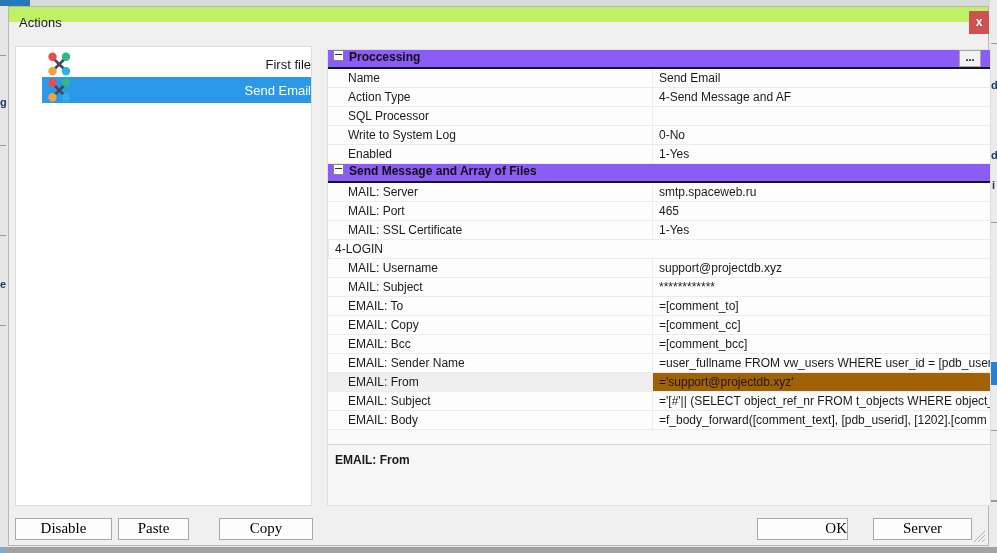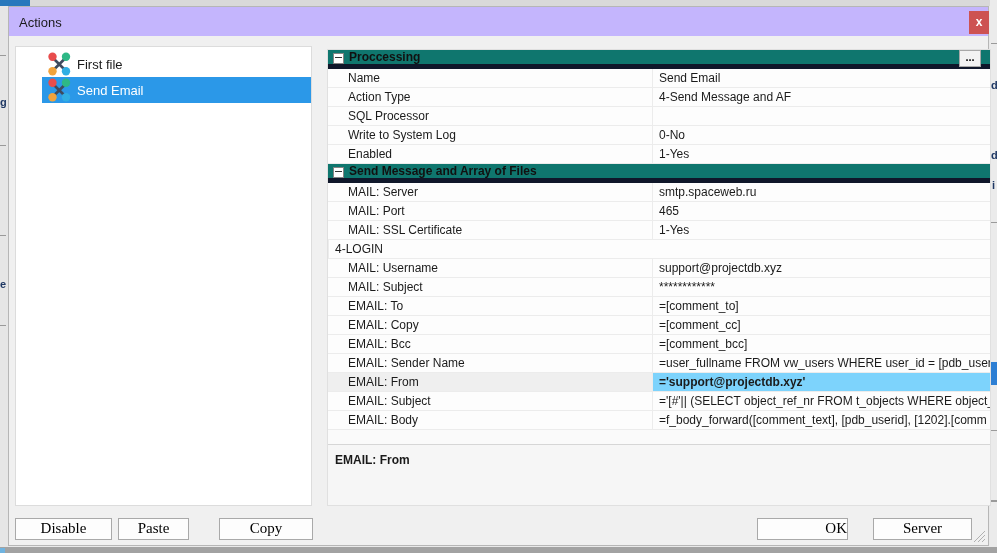--- a/index.html
+++ b/index.html
@@ -13,45 +13,45 @@
   .bg-right{position:absolute;left:990px;top:0;width:7px;height:547px;background:#ebebeb;overflow:hidden;}
   .frag{position:absolute;background:#9a9a9a;}
   .frag-text{position:absolute;color:#1f3864;font-size:11px;font-weight:bold;overflow:hidden;background:none;}
   .frag-blue{position:absolute;background:#2d7fd4;}
   .bg-bottom{position:absolute;left:0;top:547px;width:997px;height:6px;background:#a2a2a2;}
   .bg-bottom-blue{position:absolute;left:0;top:548px;width:5px;height:5px;background:#6fb3e0;}
 
   
   .dialog{position:absolute;left:8px;top:6px;width:981px;height:540px;background:#f0f0f0;
           border:1px solid #b6b6b6;box-sizing:border-box;}
-  .titlebar{position:absolute;left:0;top:0;width:100%;height:29px;background:#c4b5fd;}
+  .titlebar{position:absolute;left:0;top:0;width:100%;height:15px;background:#bef264;}
   .title{position:absolute;left:10px;top:8px;font-size:13px;color:#1a1a1a;}
   .close-btn{position:absolute;right:-1px;top:4px;width:20px;height:23px;background:var(--close-red,#cd5252);
              color:#fff;font-size:12px;font-weight:bold;text-align:center;line-height:22px;cursor:pointer;}
 
   
   .list-panel{position:absolute;left:6px;top:39px;width:297px;height:460px;background:#ffffff;
               border:1px solid #dcdcdc;box-sizing:border-box;padding-top:4px;}
-  .list-item{height:26px;margin-left:26px;display:flex;align-items:center;font-size:13px;color:#1a1a1a;cursor:default;}
+  .list-item{height:26px;margin-left:26px;display:flex;align-items:center;font-size:13px;color:#1a1a1a;cursor:default;justify-content:space-between;}
   .list-item.selected{background:var(--selection-blue,#2b98e8);color:#ffffff;}
   .list-item .icon{width:24px;height:24px;margin-left:5px;flex:0 0 auto;}
   .list-item .lbl{margin-left:6px;white-space:nowrap;}
 
   
   .prop-grid{position:absolute;left:318px;top:42px;width:664px;height:457px;background:#fafafa;
              border:1px solid #e0e0e0;box-sizing:border-box;overflow:hidden;}
   .grid-rows{position:absolute;left:0;top:0;right:0;}
   .grid-row{height:19px;box-sizing:border-box;}
-  .cat-row{display:flex;align-items:flex-end;background:#0f766e;border-bottom:5px solid #0f172a;}
+  .cat-row{display:flex;align-items:flex-start;background:#8b5cf6;border-bottom:2px solid #0f172a;}
   .expander{width:9px;height:9px;border:1px solid #848484;background:#ffffff;margin-left:5px;position:relative;flex:0 0 auto;}
   .expander i{position:absolute;left:1px;right:1px;top:3px;height:1px;background:#333;}
   .cat-label{margin-left:5px;font-size:12px;font-weight:bold;color:#111;white-space:nowrap;}
   .data-row{display:flex;background:#fdfdfd;border-bottom:1px solid #ececec;}
   .data-row.selected{background:#efefef;}
-  .data-row.selected .cell-value{background:#7dd3fc;font-weight:bold;}
+  .data-row.selected .cell-value{background:#a16207;}
   .cell-label{width:324px;flex:0 0 auto;padding-left:20px;box-sizing:border-box;font-size:12px;
               line-height:18px;color:#1b1b1b;white-space:nowrap;overflow:hidden;}
   .cell-value{flex:1;border-left:1px solid #ececec;padding-left:6px;font-size:12px;line-height:18px;
               color:#1b1b1b;white-space:nowrap;overflow:hidden;position:relative;}
   .ellipsis-btn{position:absolute;right:9px;top:0px;width:22px;height:17px;background:#f2f2f2;
                 border:1px solid #a8a8a8;box-sizing:border-box;font-size:11px;font-weight:bold;
                 text-align:center;line-height:12px;cursor:pointer;}
 
   .desc-panel{position:absolute;left:0;right:0;top:394px;bottom:0;border-top:1px solid #d6d6d6;
               background:#f6f6f6;box-sizing:border-box;padding:8px 0 0 7px;}

